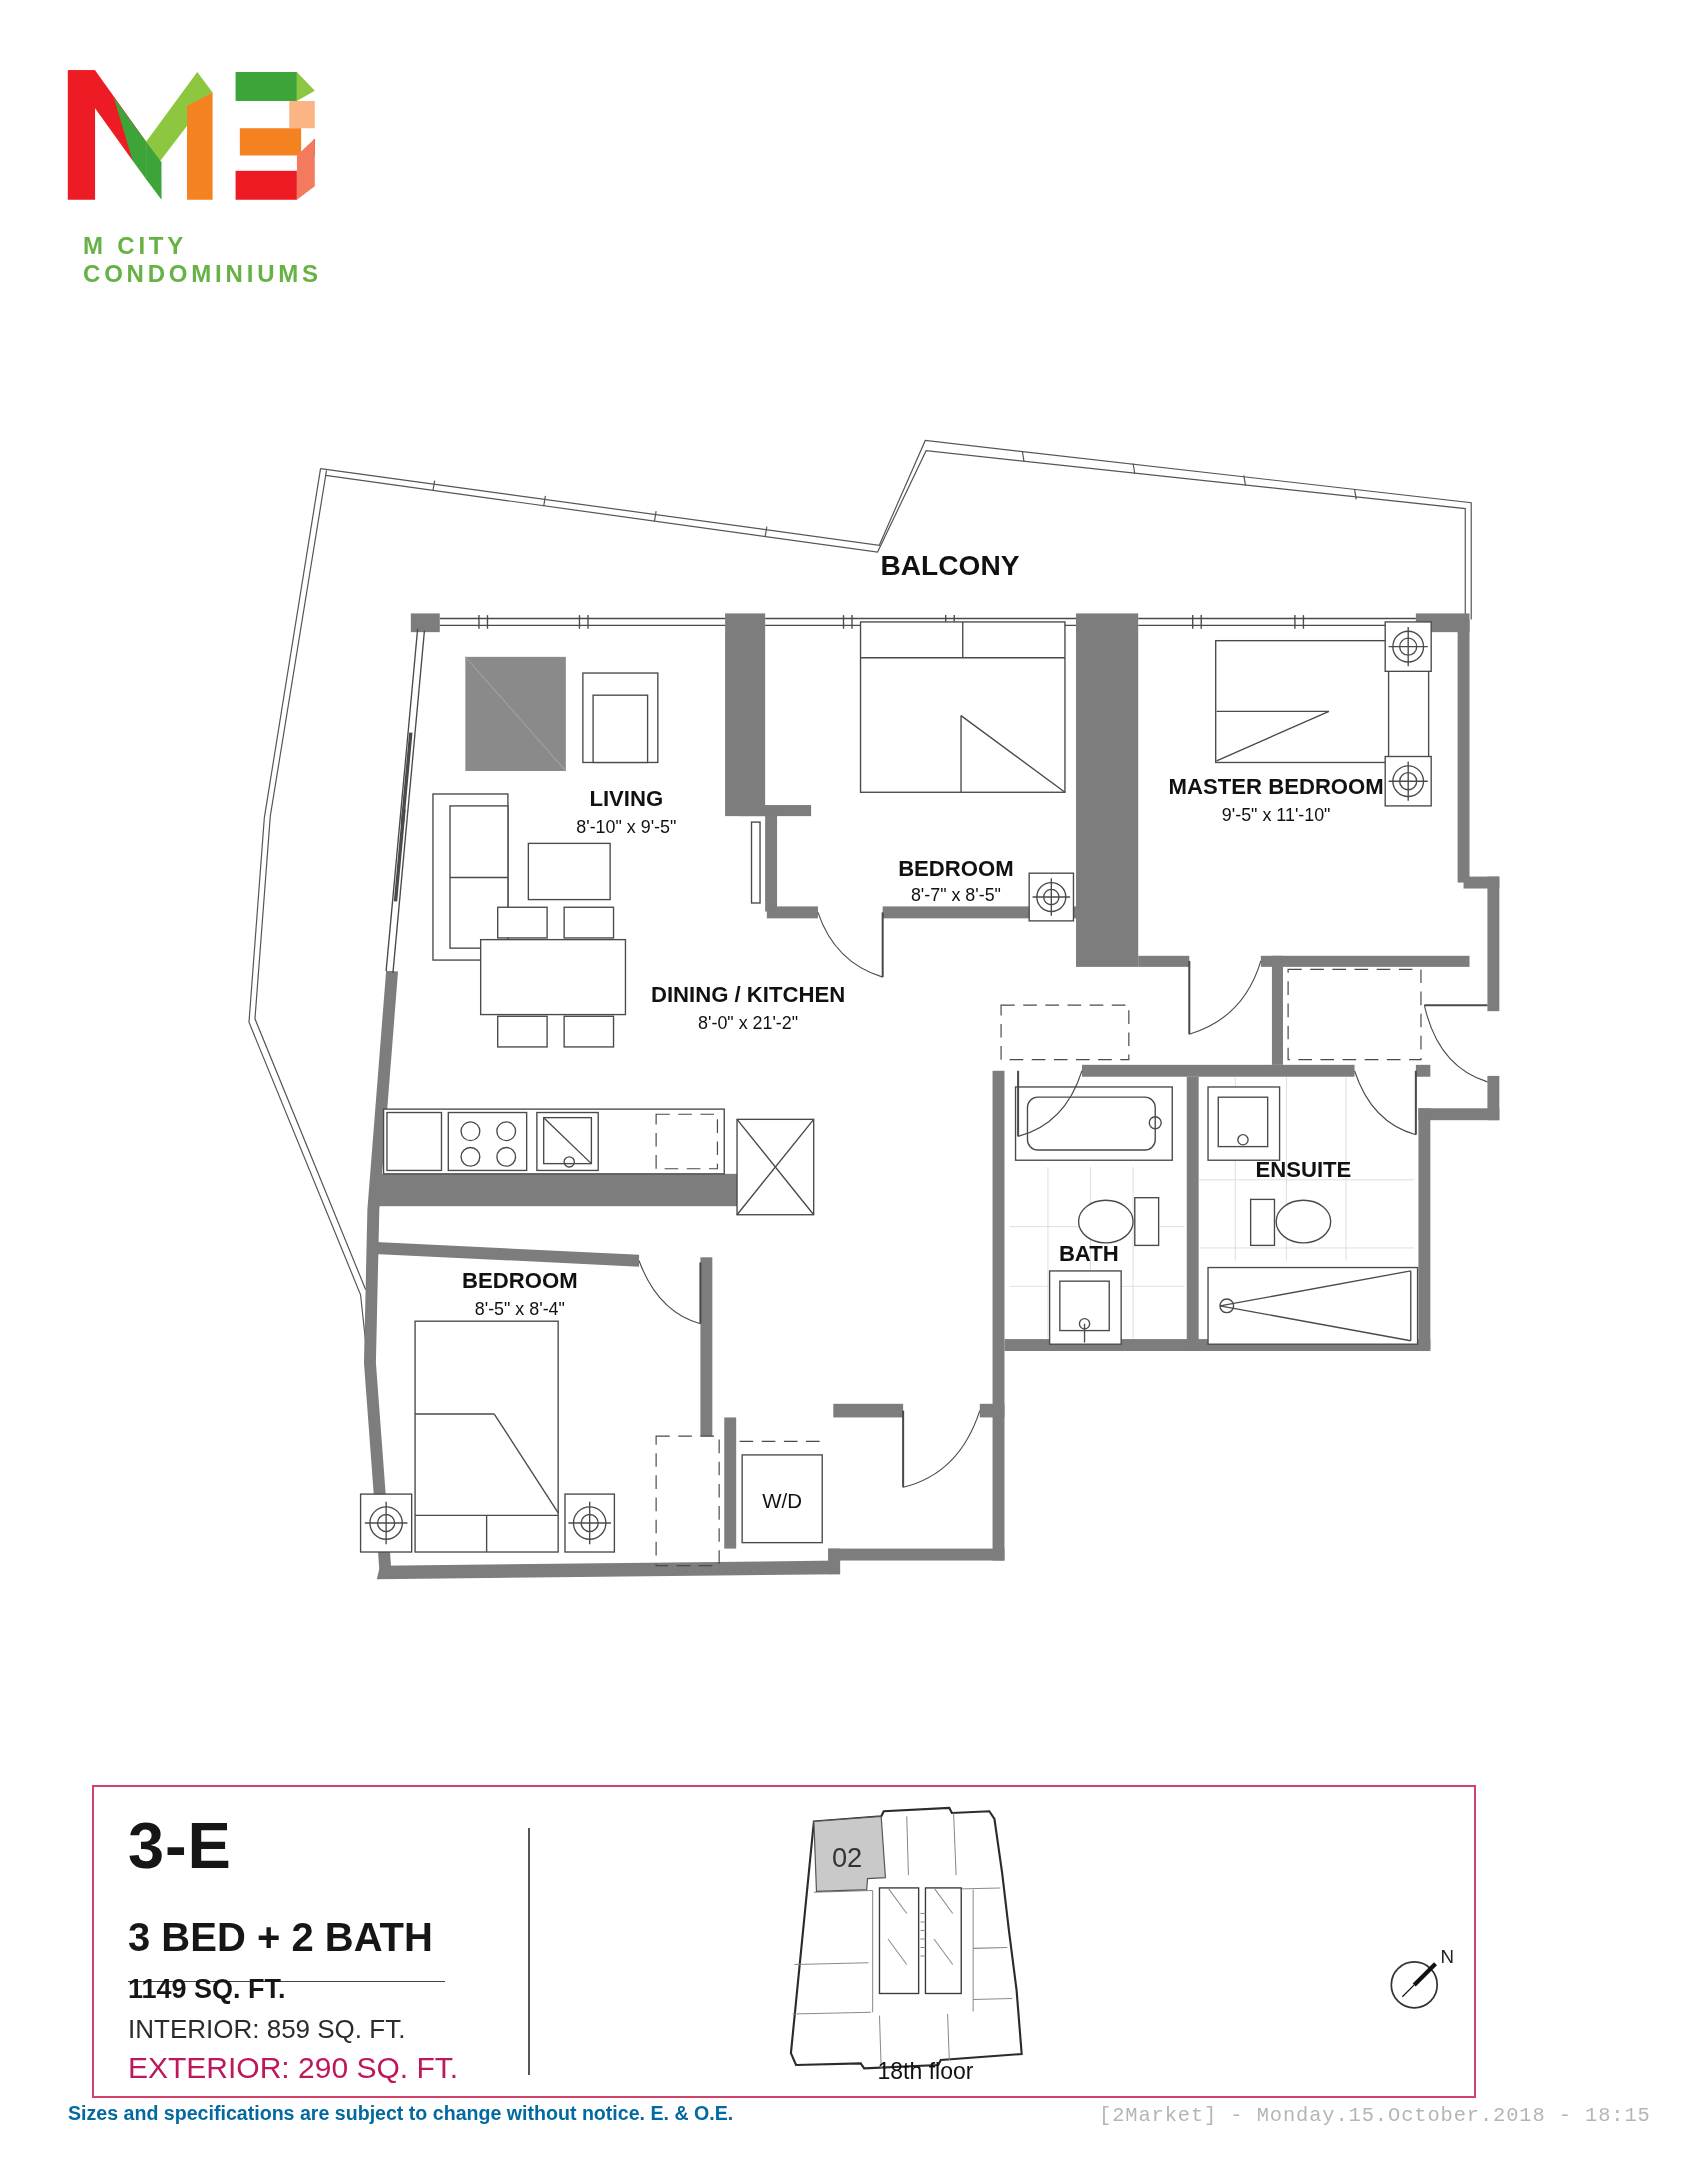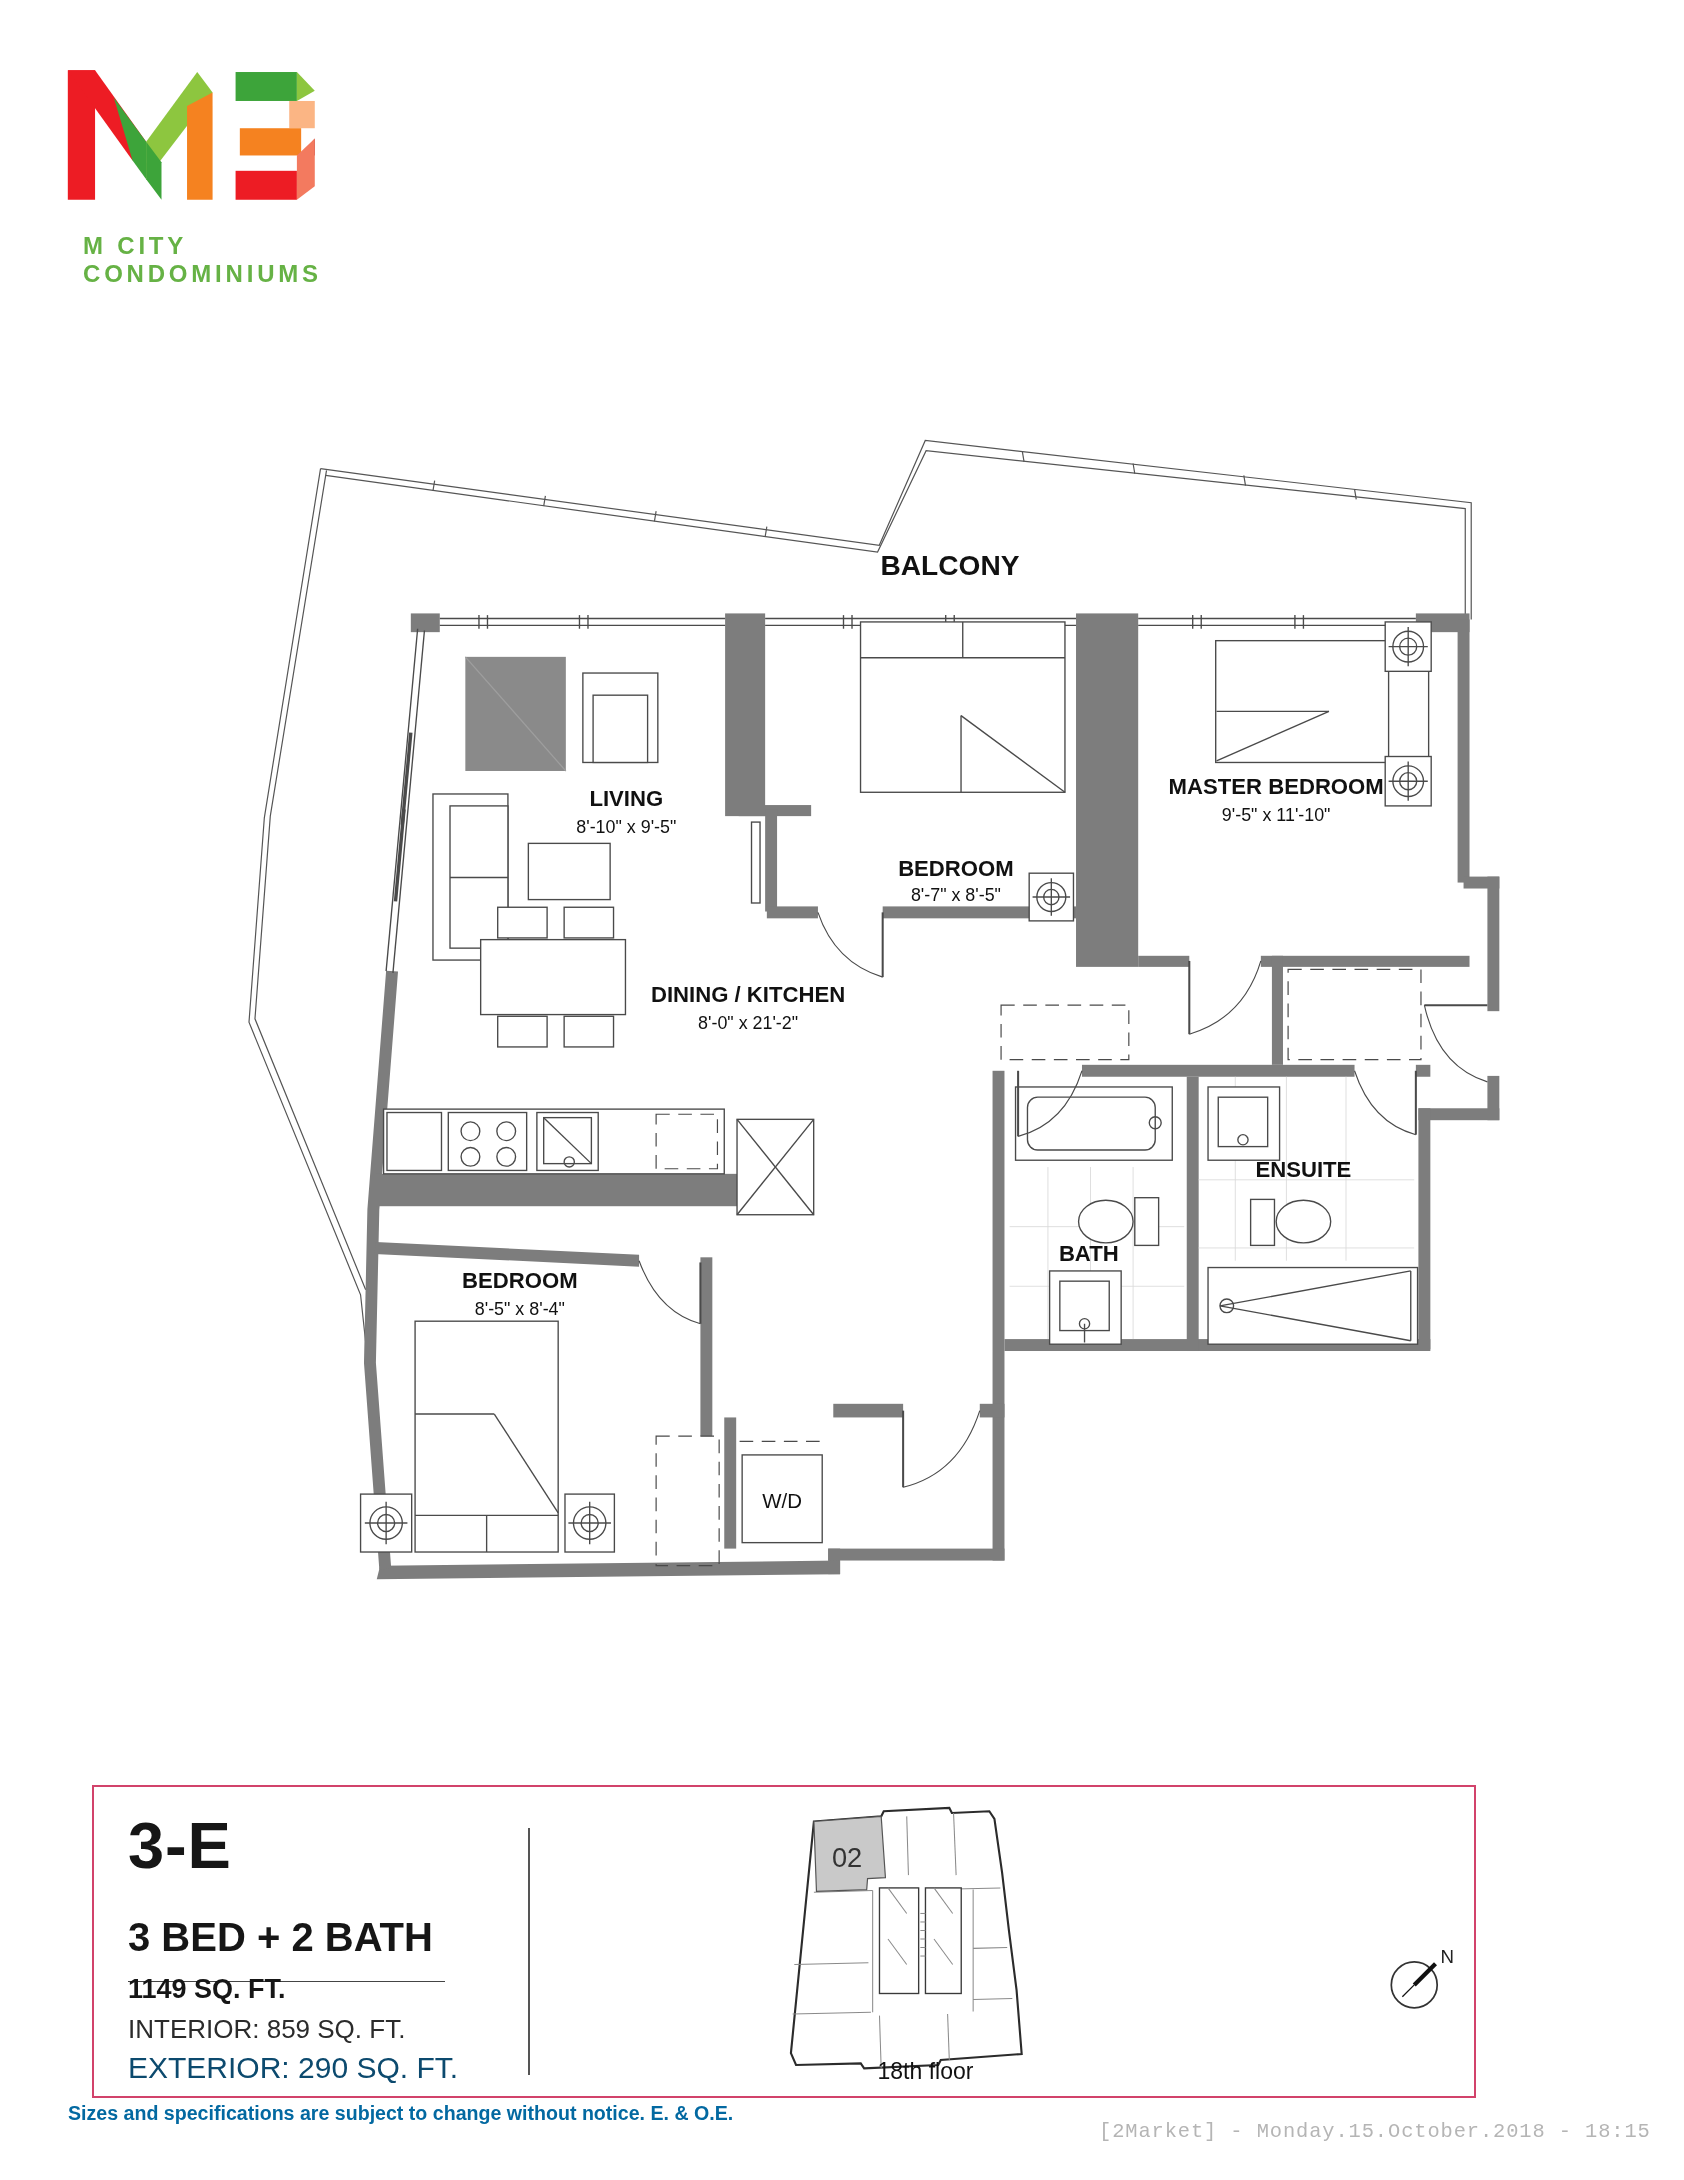--- a/index.html
+++ b/index.html
@@ -23,34 +23,34 @@
   .roomlbl{font-family:"Liberation Sans",sans-serif;font-weight:bold;font-size:26px;fill:#111;text-anchor:middle;}
   .dimlbl{font-family:"Liberation Sans",sans-serif;font-size:21px;fill:#111;text-anchor:middle;}
   .biglbl{font-family:"Liberation Sans",sans-serif;font-weight:bold;font-size:33px;fill:#111;text-anchor:middle;}
   
   #info-box{left:92px;top:1785px;width:1384px;height:313px;border:2.6px solid #d2436b;box-sizing:border-box;}
   #unit-code{left:128px;top:1808px;font-size:65px;font-weight:bold;color:#161616;letter-spacing:0.9px;}
   #unit-config{left:128px;top:1915px;font-size:40px;font-weight:bold;color:#161616;
      border-bottom:1.7px solid #444;padding-bottom:21px;padding-right:12px;}
   #unit-total{left:128px;top:1974px;font-size:27px;font-weight:bold;color:#161616;}
   #unit-interior{left:128px;top:2014px;font-size:26px;color:#2b2b2b;}
-  #unit-exterior{left:128px;top:2051px;font-size:30px;color:#0c4a6e;}
+  #unit-exterior{left:128px;top:2051px;font-size:30px;color:#be185d;}
   #info-divider{left:528px;top:1828px;width:1.7px;height:247px;background:#555;}
   #keyplan{left:779px;top:1794px;width:281px;height:290px;}
   .kp-outline{fill:#ffffff;stroke:#2b2b2b;stroke-width:2.5;}
   .kp-line{stroke:#8a8a8a;stroke-width:1.2;fill:none;}
   .kp-core{fill:#ffffff;stroke:#3a3a3a;stroke-width:1.6;}
   .kp-unit{fill:#c9c9c9;stroke:#555;stroke-width:1.4;}
   .kp-txt{font-family:"Liberation Sans",sans-serif;font-size:32px;fill:#333;text-anchor:middle;}
   .kp-floor{font-family:"Liberation Sans",sans-serif;font-size:27px;fill:#111;text-anchor:middle;}
   #compass{left:1359px;top:1922px;width:119px;height:119px;}
   
   #footer-disclaimer{left:68px;top:2102px;font-size:19.6px;font-weight:bold;color:#0369a1;}
   #footer-stamp{left:1099px;top:2104px;font-family:"Liberation Mono",monospace;
-     font-size:20.4px;color:#b5b5b5;letter-spacing:0.9px;margin-top:16px;}
+     font-size:20.4px;color:#b5b5b5;letter-spacing:0.9px;}
 </style>
 </head>
 <body>
 
 <svg class="abs" id="m3-logo" style="left:61px;top:60px;" width="264" height="162" viewBox="0 0 310 190">
   <g>
     <polygon points="8,12 40,12 40,164 8,164" fill="#ed1c24"></polygon>
     <polygon points="8,12 40,12 100,96 84,118" fill="#ed1c24"></polygon>
     <polygon points="62,44 100,96 100,140 84,118" fill="#3da43a"></polygon>
     <polygon points="100,96 160,14 178,38 100,140" fill="#8dc63f"></polygon>

